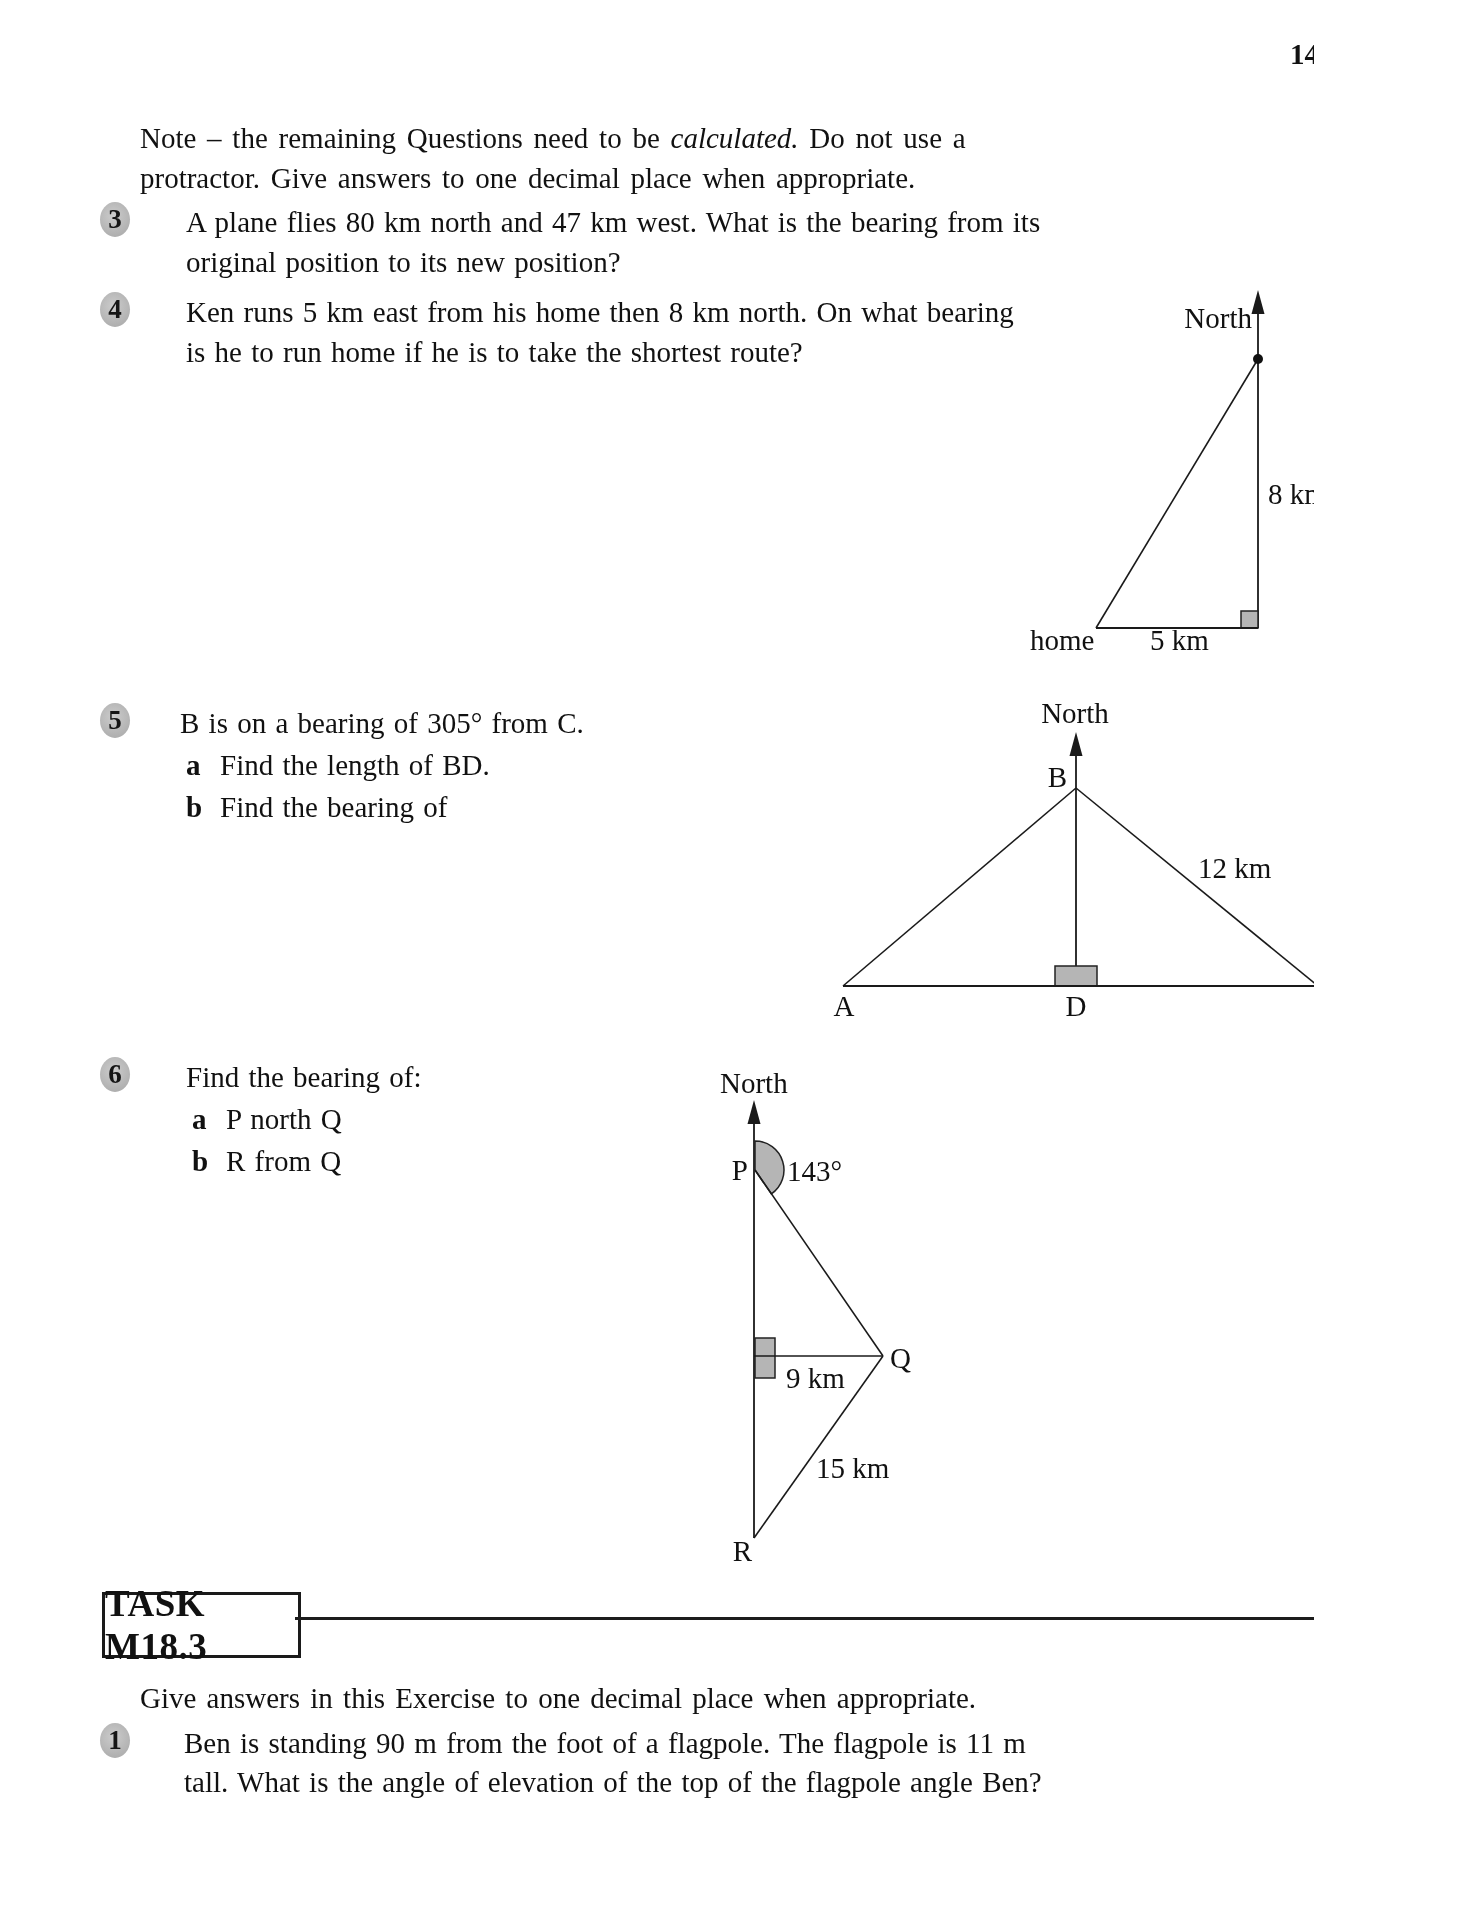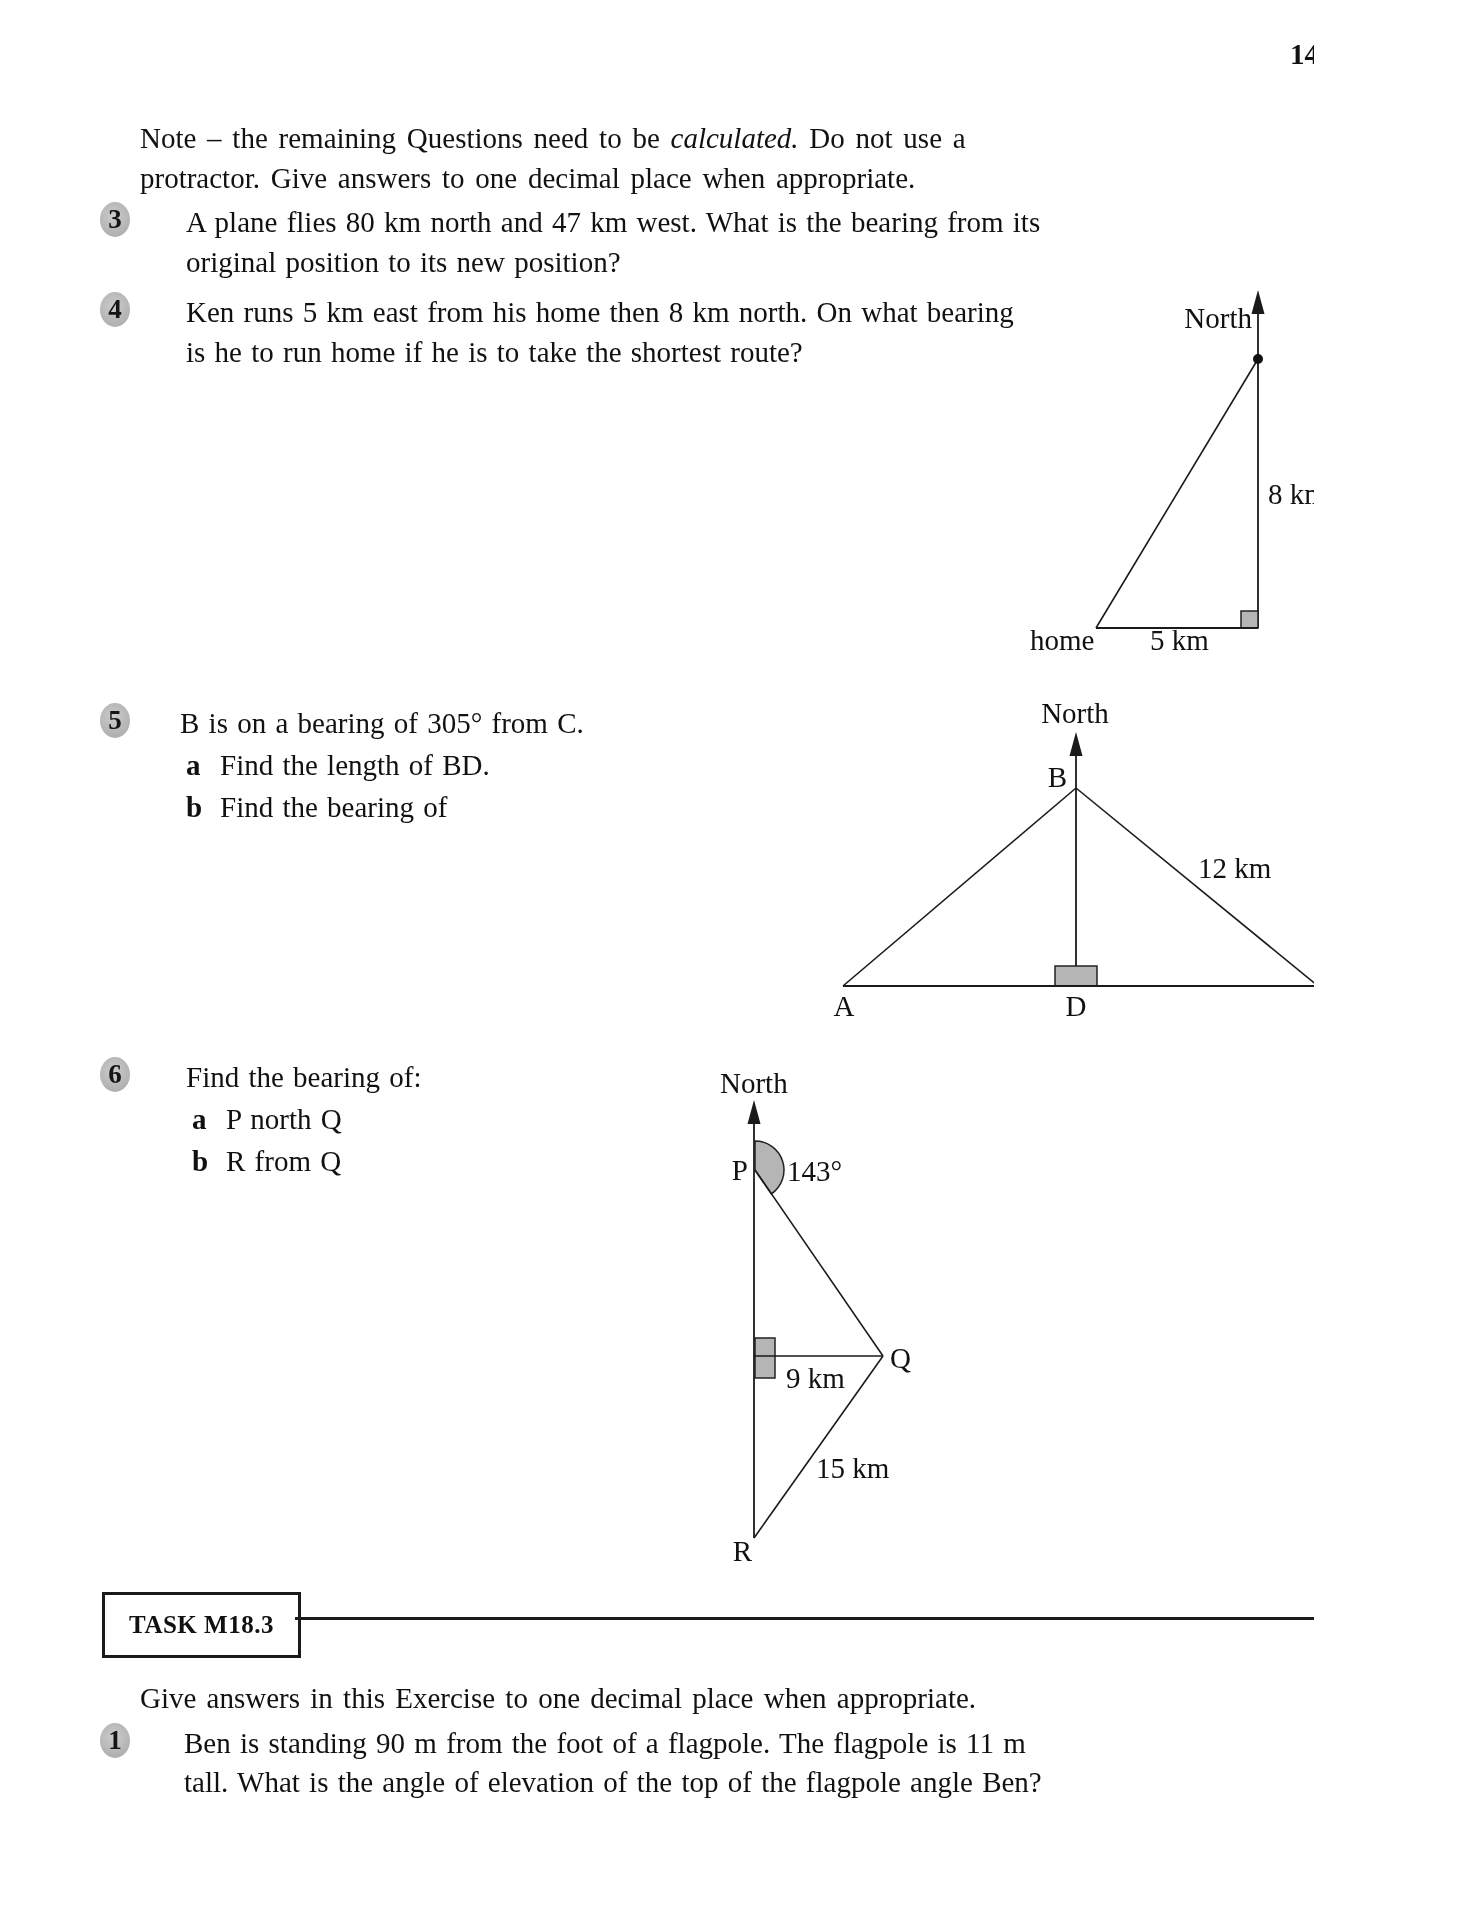--- a/index.html
+++ b/index.html
@@ -18,21 +18,21 @@
     background:radial-gradient(circle at 45% 40%, #cccccc 0%, #b3b3b3 65%, #a6a6a6 100%);
     display:flex; align-items:center; justify-content:center;
     font-weight:bold; font-size:27px; color:#151515;
   }
   .part { padding-left:6px; }
   .part-label { font-weight:bold; display:inline-block; width:34px; }
   .cont { padding-left:40px; }
   .task-box {
     position:absolute; left:102px; top:1592px; width:193px; height:60px;
     border:3px solid #1a1a1a; display:flex; align-items:center; justify-content:center;
-    font-weight:bold; font-size:25px; letter-spacing:0.5px; background:#fff;
+    font-weight:bold; font-size:37px; letter-spacing:0.5px; background:#fff;
   }
   .task-rule { position:absolute; left:295px; top:1617px; width:1032px; height:3px; background:#1c1c1c; }
   svg text { font-family:"Liberation Serif","DejaVu Serif",serif; fill:#111; }
   .specks {
     position:absolute; left:1436px; top:1060px; width:26px; height:480px; opacity:0.35;
     background-image:radial-gradient(#8f8f8f 1px, transparent 1.7px);
     background-size:7px 9px;
   }
   .speck { position:absolute; background:#9a9a9a; opacity:0.55; border-radius:1px; }
   .corner-mark {

